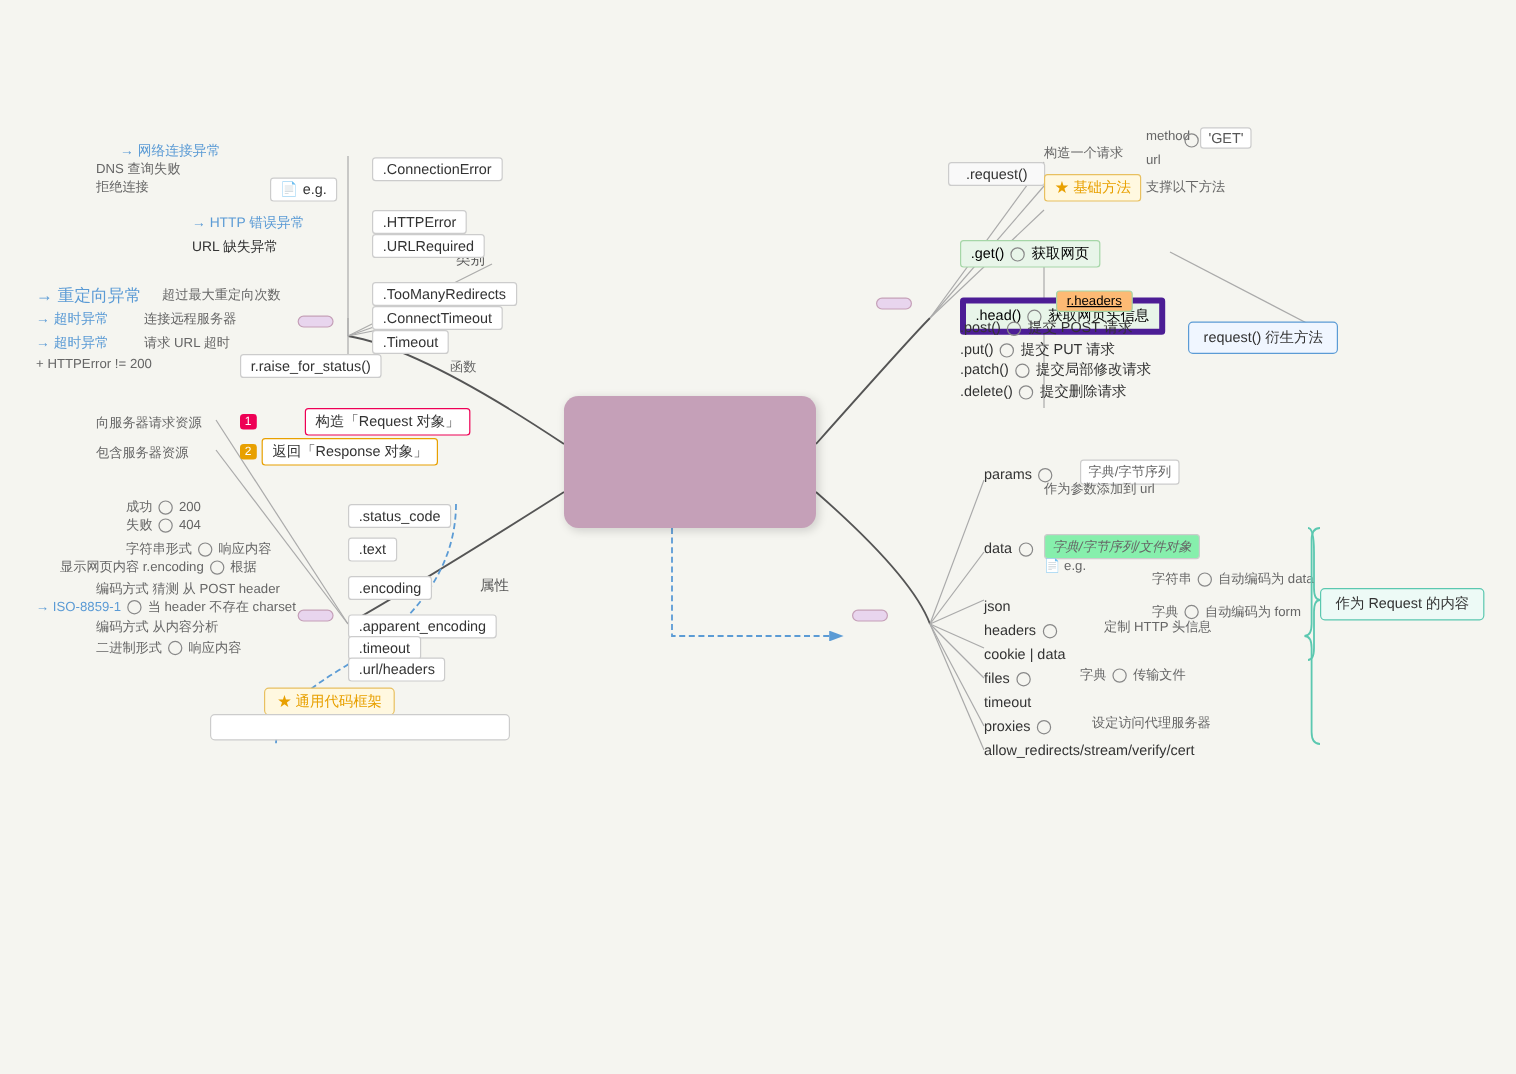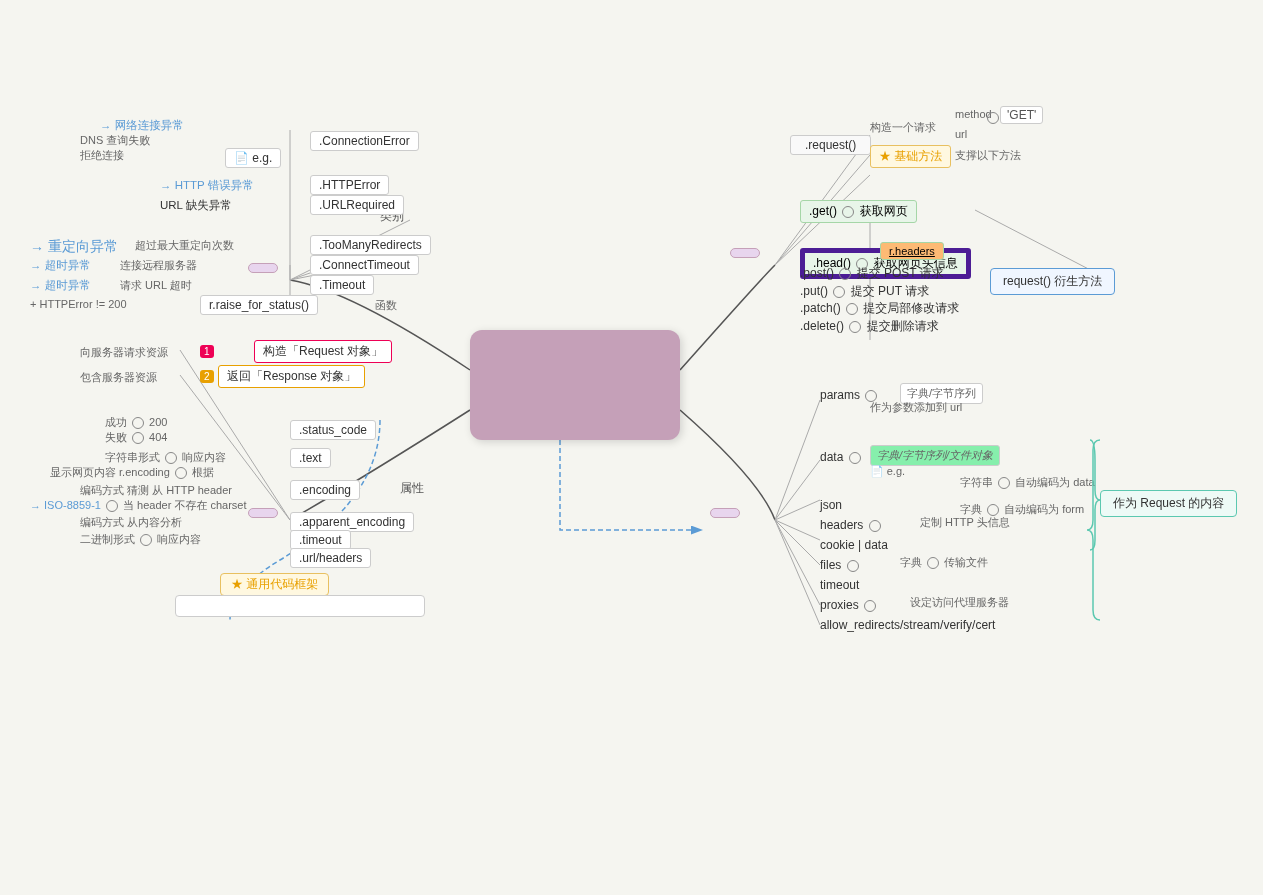--- a/index.html
+++ b/index.html
@@ -255,21 +255,21 @@
 <div style="position:absolute;left:400px;top:480px;font-size:12px;color:#555;">属性</div>
 
 <div style="position:absolute;left:105px;top:415px;font-size:11px;color:#666;">成功 <span class="circle-icon"></span> 200</div>
 <div style="position:absolute;left:105px;top:430px;font-size:11px;color:#666;">失败 <span class="circle-icon"></span> 404</div>
 <div class="leaf-box" style="left:290px;top:420px;">.status_code</div>
 
 <div style="position:absolute;left:105px;top:450px;font-size:11px;color:#666;">字符串形式 <span class="circle-icon"></span> 响应内容</div>
 <div style="position:absolute;left:50px;top:465px;font-size:11px;color:#666;">显示网页内容   r.encoding <span class="circle-icon"></span> 根据</div>
 <div class="leaf-box" style="left:290px;top:448px;">.text</div>
 
-<div style="position:absolute;left:80px;top:483px;font-size:11px;color:#666;">编码方式  猜测  从 HTTP header</div>
+<div style="position:absolute;left:80px;top:483px;font-size:11px;color:#666;">编码方式  猜测  从 POST header</div>
 <div class="leaf-box" style="left:290px;top:480px;">.encoding</div>
 
 <div style="position:absolute;left:30px;top:498px;font-size:11px;color:#5b9bd5;">→ ISO-8859-1 <span style="color:#666;"> <span class="circle-icon"></span> 当 header 不存在 charset</span></div>
 
 <div style="position:absolute;left:80px;top:515px;font-size:11px;color:#666;">编码方式  从内容分析</div>
 <div class="leaf-box" style="left:290px;top:512px;">.apparent_encoding</div>
 
 <div style="position:absolute;left:80px;top:532px;font-size:11px;color:#666;">二进制形式 <span class="circle-icon"></span> 响应内容</div>
 <div class="leaf-box" style="left:290px;top:530px;">.timeout</div>
 

